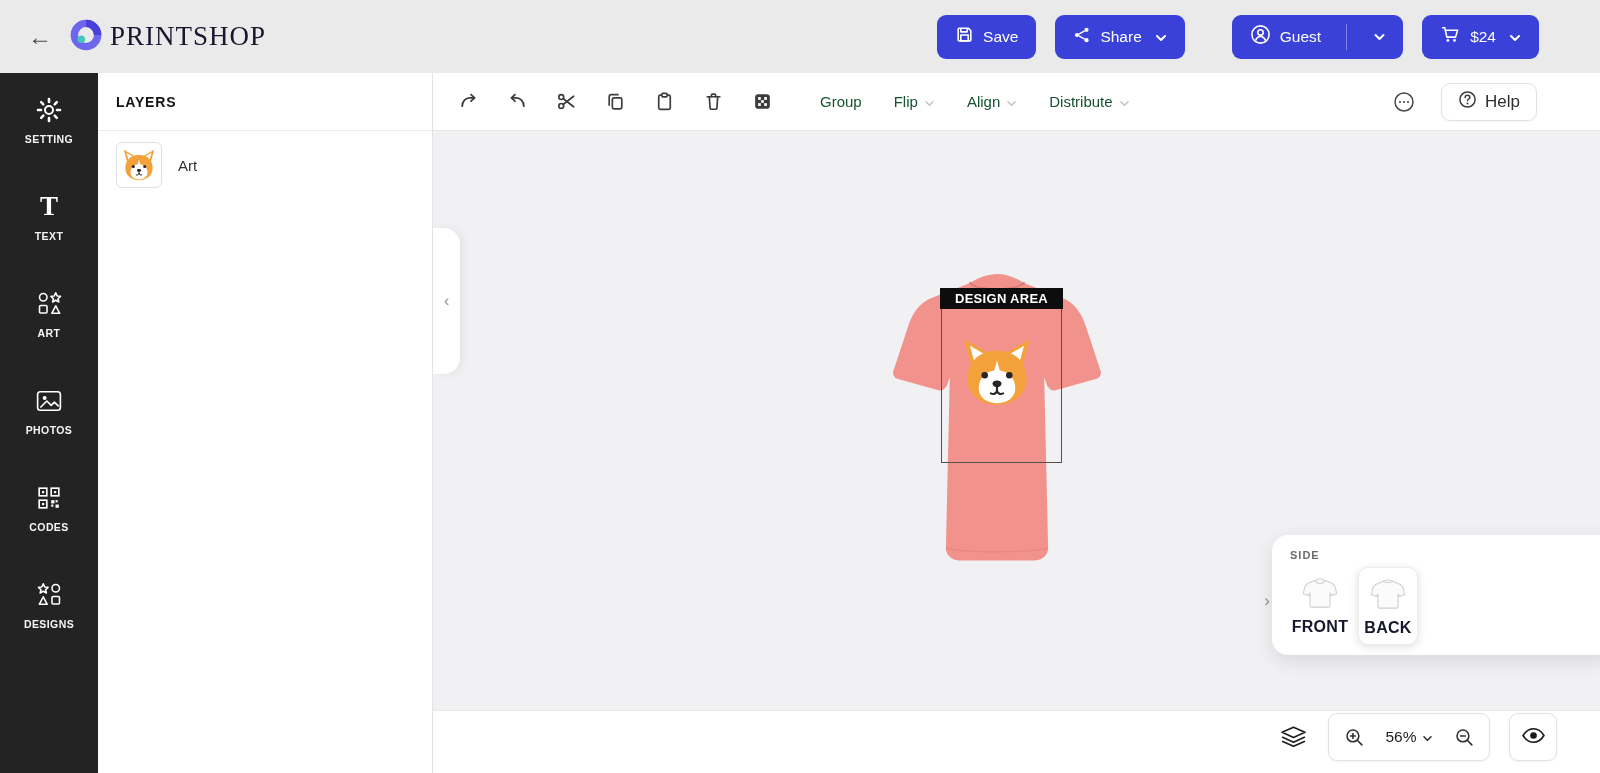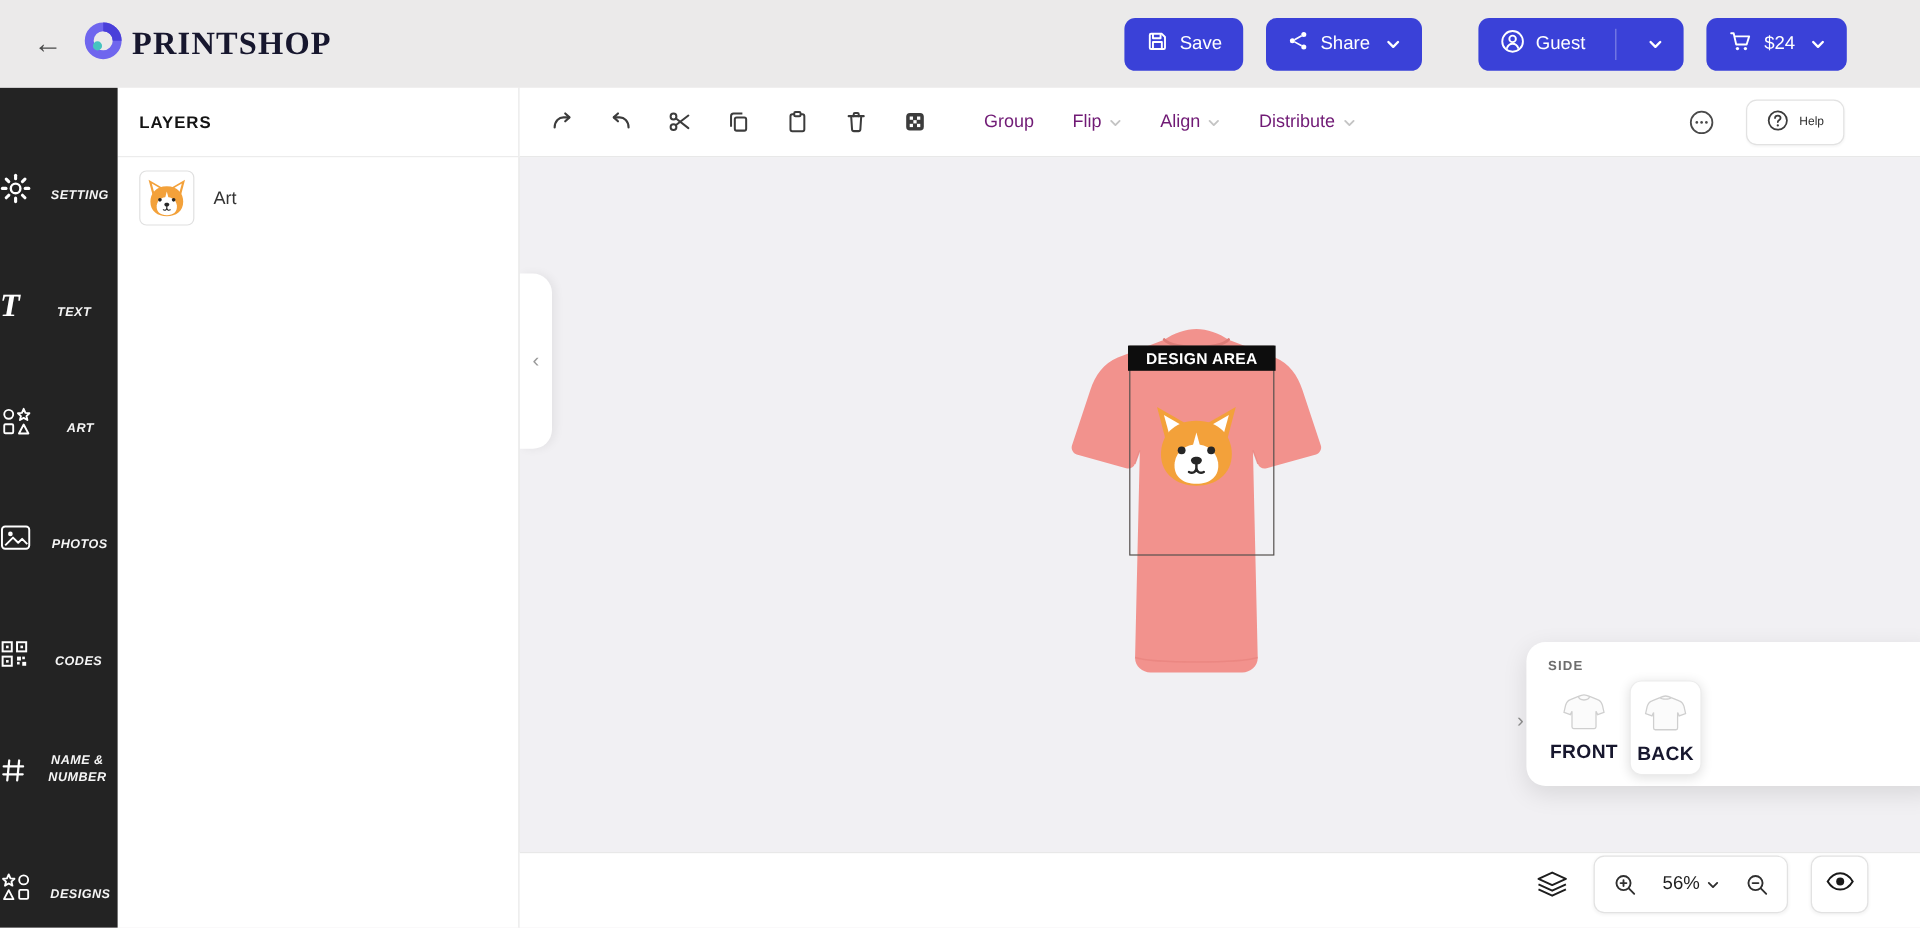--- a/index.html
+++ b/index.html
@@ -2,50 +2,50 @@
 <html><head>
 <meta charset="utf-8">
 <style>
   * { margin: 0; padding: 0; box-sizing: border-box; }
   html,body { width:1600px; height:773px; overflow:hidden; font-family:"Liberation Sans", sans-serif; background:#f1f0f2; }
 
   
   .topbar { position:absolute; left:0; top:0; width:1600px; height:73px; background:#ebeaea; display:flex; align-items:center; z-index:30; }
   .back-btn { width:40px; height:40px; margin-left:20px; display:flex; align-items:center; justify-content:center; cursor:pointer; color:#4a4a4a; font-size:24px; }
   .logo { display:flex; align-items:center; gap:6px; margin-left:8px; }
-  .logo-text { font-family:"Liberation Serif", serif; font-weight:bold; font-size:27px; letter-spacing:1px; color:#17172e; }
+  .logo-text { font-family:"Liberation Serif", serif; font-weight:normal; font-size:27px; letter-spacing:1px; color:#17172e; }
   .topbar-actions { margin-left:auto; margin-right:61px; display:flex; gap:19px; align-items:center; }
   .btn-blue { height:44px; background:#3a41d8; border:none; border-radius:9px; color:#fff; display:flex; align-items:center; gap:9px; padding:0 18px; font-size:15.5px; font-family:"Liberation Sans", sans-serif; cursor:pointer; }
   .btn-blue .lbl { font-weight:500; }
   .btn-split { padding:0;margin-left:28px; }
   .btn-split .split-main { display:flex; align-items:center; gap:9px; padding:0 16px 0 18px; height:100%; }
   .btn-split .split-divider { width:1px; height:26px; background:rgba(255,255,255,0.35); }
   .btn-split .split-caret { padding:0 17px; height:100%; display:flex; align-items:center; }
 
   
   .sidebar { position:absolute; left:0; top:73px; width:98px; height:700px; background:#232323; display:flex; flex-direction:column; z-index:20; }
-  .side-item { height:97px; display:flex; flex-direction:row; align-items:flex-end; justify-content:center; gap:9px; cursor:pointer; color:#f5f5f5;font-style:italic; }
+  .side-item { height:97px; display:flex; flex-direction:column; align-items:center; justify-content:center; gap:9px; cursor:pointer; color:#f5f5f5; }
   .side-item .lbl { font-size:10.5px; font-weight:bold; letter-spacing:0.4px; text-align:center; width:74px; line-height:1.35; }
   .side-item .ic { height:26px; display:flex; align-items:center; justify-content:center; }
   .t-glyph { font-family:"Liberation Serif", serif; font-size:27px; font-weight:bold; color:#fff; line-height:1; }
 
   
   .layers-panel { position:absolute; left:98px; top:73px; width:335px; height:700px; background:#fff; border-right:1px solid #e3e3e3; z-index:10; }
   .layers-header { height:58px; display:flex; align-items:center; padding-left:18px; border-bottom:1px solid #ececec; }
   .layers-title { font-size:14px; font-weight:bold; letter-spacing:0.8px; color:#141414; }
   .layer-row { display:flex; align-items:center; gap:16px; padding:11px 18px; cursor:pointer; }
   .layer-thumb { width:46px; height:46px; border:1px solid #e0e0e0; border-radius:6px; background:#fff; display:flex; align-items:center; justify-content:center; }
   .layer-name { font-size:15px; color:#333; }
 
   
   .toolbar { position:absolute; left:433px; top:73px; width:1167px; height:58px; background:#fff; border-bottom:1px solid #e8e8e8; display:flex; align-items:center; padding:0 63px 0 20px; z-index:10; }
   .tool-ic { width:30px; height:30px; display:flex; align-items:center; justify-content:center; cursor:pointer; margin-right:19px; }
-  .tool-txt { display:flex; align-items:center; gap:6px; color:#701a75; font-size:15px; cursor:pointer; margin-left:32px; white-space:nowrap; }
+  .tool-txt { display:flex; align-items:center; gap:6px; color:#14532d; font-size:15px; cursor:pointer; margin-left:32px; white-space:nowrap; }
   .tool-right { margin-left:auto; display:flex; align-items:center; gap:22px; }
-  .help-btn { height:38px; background:#fff; border:1px solid #e2e2e2; border-radius:9px; display:flex; align-items:center; gap:8px; padding:0 16px; font-size:10px; color:#2e2e2e; cursor:pointer; box-shadow:0 1px 2px rgba(0,0,0,0.04); }
+  .help-btn { height:38px; background:#fff; border:1px solid #e2e2e2; border-radius:9px; display:flex; align-items:center; gap:8px; padding:0 16px; font-size:17px; color:#2e2e2e; cursor:pointer; box-shadow:0 1px 2px rgba(0,0,0,0.04); }
 
   
   .canvas { position:absolute; left:433px; top:131px; width:1167px; height:579px; background:#f1f0f3; overflow:visible; z-index:5; }
   .collapse-tab { position:absolute; left:0; top:97px; width:27px; height:146px; background:#fff; border-radius:0 16px 16px 0; box-shadow:3px 0 8px rgba(0,0,0,0.06); display:flex; align-items:center; justify-content:center; color:#9a9a9a; font-size:17px; cursor:pointer; }
   .shirt-wrap { position:absolute; left:435px; top:131px; width:258px; height:308px; }
   .shirt-wrap svg.shirt { position:absolute; left:0; top:0; }
   .design-area { position:absolute; left:73px; top:26px; width:121px; height:175px; border:1px solid #55504e; }
   .design-label { position:absolute; left:-2px; top:-1px; right:-2px; height:21px; background:#0d0d0d; color:#fff; font-size:13px; font-weight:bold; letter-spacing:0.3px; display:flex; align-items:center; justify-content:center; }
   .design-art { position:absolute; left:14px; top:45px; width:82px; height:82px; cursor:move; }
 
@@ -202,28 +202,20 @@
         <rect x="4.6" y="4.6" width="2" height="2" fill="#fff" stroke="none"></rect>
         <rect x="15.6" y="4.6" width="2" height="2" fill="#fff" stroke="none"></rect>
         <rect x="4.6" y="15.6" width="2" height="2" fill="#fff" stroke="none"></rect>
         <rect x="13" y="13" width="3" height="3" fill="#fff" stroke="none"></rect>
         <rect x="17" y="17" width="3" height="3" fill="#fff" stroke="none"></rect>
         <rect x="17" y="13" width="2" height="2" fill="#fff" stroke="none"></rect>
         <rect x="13" y="17" width="2" height="2" fill="#fff" stroke="none"></rect>
       </svg>
     </span>
     <span class="lbl">CODES</span>
-  </div>
-  <div class="side-item">
-    <span class="ic">
-      <svg width="22" height="22" viewBox="0 0 20 20" stroke="#fff" stroke-width="1.7" fill="none" stroke-linecap="round">
-        <path d="M7 2.5 L5.5 17.5 M14.5 2.5 L13 17.5 M2.8 7 H17.5 M2.5 13 H17.2"></path>
-      </svg>
-    </span>
-    <span class="lbl">NAME &amp; NUMBER</span>
   </div>
   <div class="side-item">
     <span class="ic">
       <svg width="27" height="27" viewBox="0 0 26 26" fill="none" stroke="#fff" stroke-width="1.5" stroke-linejoin="round">
         <path d="M7 2.6 L8.4 5.8 L11.6 6.1 L9.2 8.4 L10 11.6 L7 9.9 L4 11.6 L4.8 8.4 L2.4 6.1 L5.6 5.8 Z"></path>
         <circle cx="19" cy="7" r="3.6"></circle>
         <path d="M7 15.2 L10.8 22.4 H3.2 Z"></path>
         <rect x="15.4" y="15" width="7.2" height="7.2" rx="1"></rect>
       </svg>
     </span>

